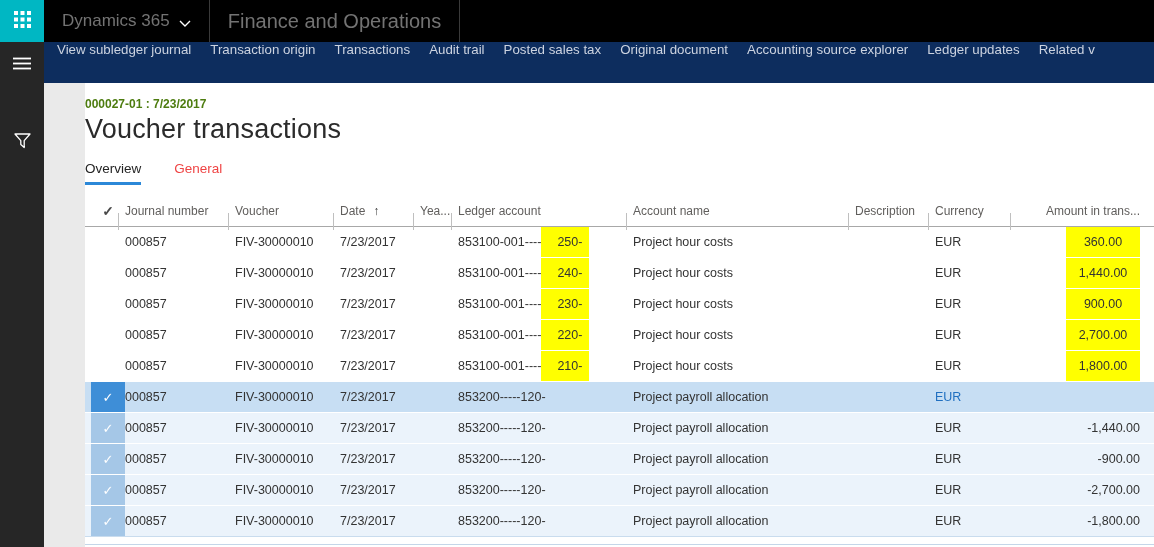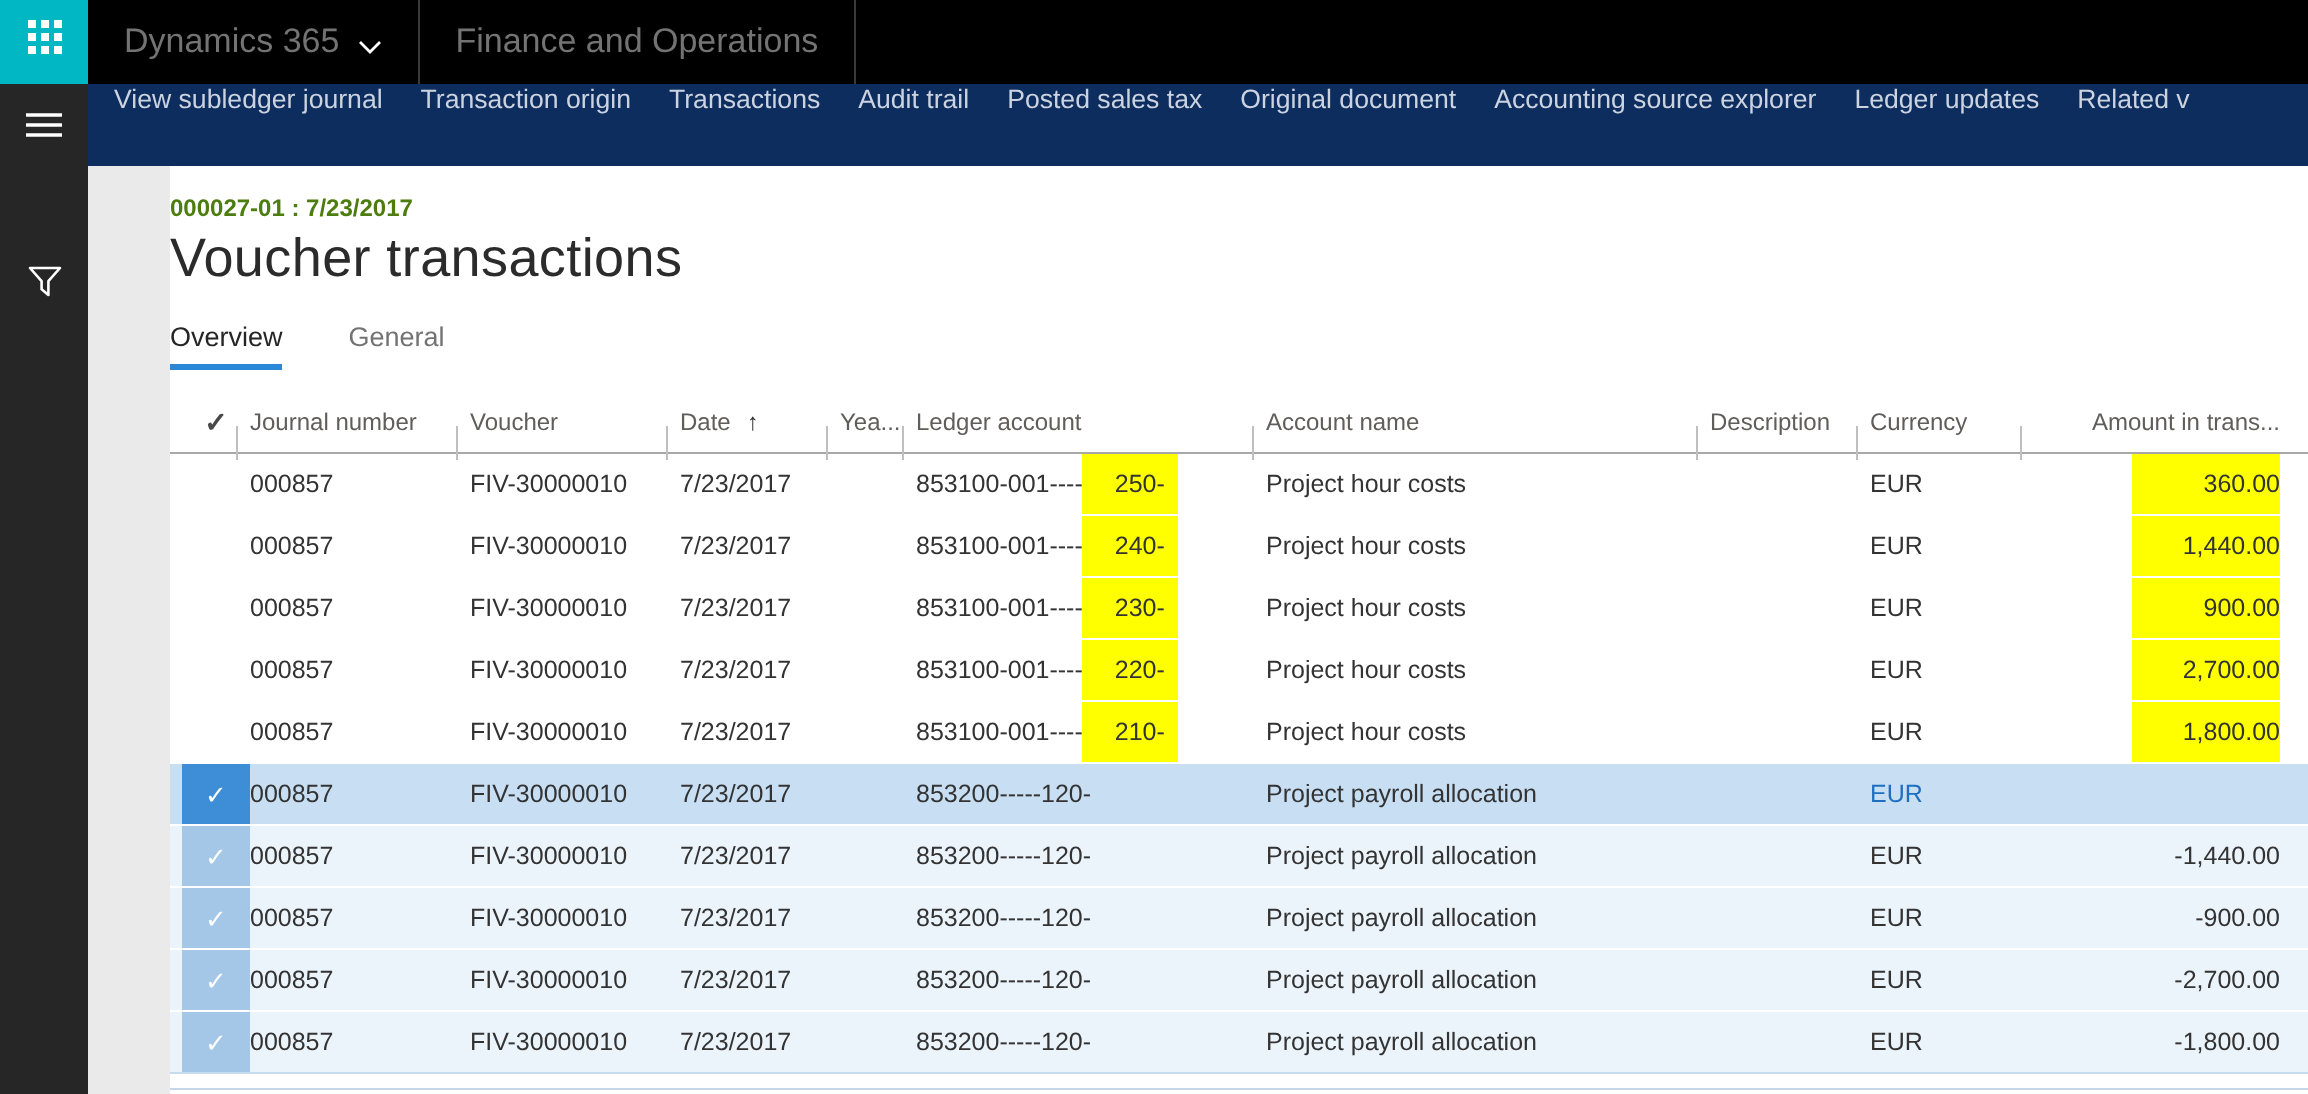--- a/index.html
+++ b/index.html
@@ -6,41 +6,41 @@
   html,body { width:1154px; height:547px; overflow:hidden; }
   body { font-family:"Liberation Sans", sans-serif; background:#ffffff; position:relative; }
 
   
   .topbar { position:absolute; left:0; top:0; width:1154px; height:42px; background:#000; display:flex; align-items:stretch; z-index:5; }
   .waffle-tile { width:44px; height:42px; background:#00B7C3; display:flex; align-items:center; justify-content:center; flex:none; cursor:pointer; }
   .tb-section { display:flex; align-items:center; color:#737373; padding:0 18px; white-space:nowrap; }
   .product-name { font-size:17px; }
   .chev { margin-left:9px; margin-top:2px; }
   .tb-div { width:1px; background:#3a3a3a; height:42px; flex:none; }
-  .app-title { font-size:17px; }
+  .app-title { font-size:20px; }
 
   
   .sidenav { position:absolute; left:0; top:42px; width:44px; height:505px; background:#262626; z-index:4; }
   .side-icon { width:44px; height:34px; display:flex; align-items:center; justify-content:center; cursor:pointer; }
   .side-icon.hamburger { margin-top:6px; }
   .side-icon.funnel { margin-top:44px; }
 
   
   .actionbar { position:absolute; left:44px; top:42px; width:1110px; height:41px; background:#0D2D5E; display:flex; align-items:flex-start; padding-left:13px; overflow:hidden; white-space:nowrap; z-index:3; }
   .ab-item { color:#ccd3e0; font-size:13.3px; margin-right:19px; cursor:pointer; flex:none; }
 
   
   .canvas { position:absolute; left:44px; top:83px; width:1110px; height:464px; background:#eaeaea; }
   .page { position:absolute; left:41px; top:0; right:0; bottom:0; background:#ffffff; overflow:hidden; }
 
   .record-id { padding-top:14px; font-size:12px; font-weight:700; color:#4d7c0f; line-height:15px; }
   .page-title { font-size:27px; font-weight:300; color:#2b2b2b; line-height:34px; letter-spacing:0.2px; }
 
   .tabs { display:flex; gap:33px; margin-top:14px; }
-  .tab { font-size:13.5px; color:#737373; padding-bottom:5px; border-bottom:3px solid transparent; cursor:pointer; line-height:17px; }
+  .tab { font-size:13.5px; color:#ef4444; padding-bottom:5px; border-bottom:3px solid transparent; cursor:pointer; line-height:17px; }
   .tab.active { color:#252525; border-bottom-color:#2B88D8; }
 
   
   .grid { margin-top:11px; }
   .g-head { display:flex; height:31px; align-items:center; border-bottom:1px solid #a8a8a8; color:#605e5c; font-size:12px; }
   .g-row  { display:flex; height:31px; align-items:stretch; font-size:12.5px; color:#333; border-bottom:1px solid transparent; cursor:pointer; }
 
   .c-check   { width:34px;  margin-left:6px; flex:none; display:flex; align-items:center; justify-content:center; }
   .c-journal { width:110px; flex:none; }
   .c-voucher { width:105px; flex:none; }
@@ -55,21 +55,21 @@
   .g-head > div { position:relative; height:31px; line-height:31px; }
   .g-head > div:not(:last-child)::after { content:''; position:absolute; right:6px; bottom:-3px; width:1px; height:17px; background:#bfbfbf; }
   .g-head .c-check { line-height:normal; color:#494949; font-size:14px; font-weight:700; }
   .hdr-sort { font-size:12px; margin-left:8px; color:#333; }
 
   .g-row > div { height:30px; line-height:30px; overflow:hidden; white-space:nowrap; }
   .g-row .c-check { line-height:normal; height:30px; }
 
   .hl-ledger { background:#FFFF00; display:inline-block; height:30px; line-height:30px; padding-right:7px; padding-left:16px; }
   .amt-band  { display:inline-block; width:74px; height:30px; line-height:30px; text-align:right; }
-  .row-hl .amt-band { background:#FFFF00; }
+  .row-hl .amt-band { background:#FFFF00;text-align:center; }
 
   .g-row.selected { background:#EBF3FB; border-bottom-color:#ffffff; }
   .g-row.selected .c-check { background:#A5C7E7; color:#fff; font-size:13px; }
   .g-row.current  { background:#C7DEF3; }
   .g-row.current .c-check { background:#3E8ED7; }
   .g-row.last-row { border-bottom-color:#c9dcee; }
   .g-row .curr-link { color:#1F6FC0; }
 
   .grid-bottom-line { margin-top:7px; height:1px; background:#c4d6e8; }
 </style>

